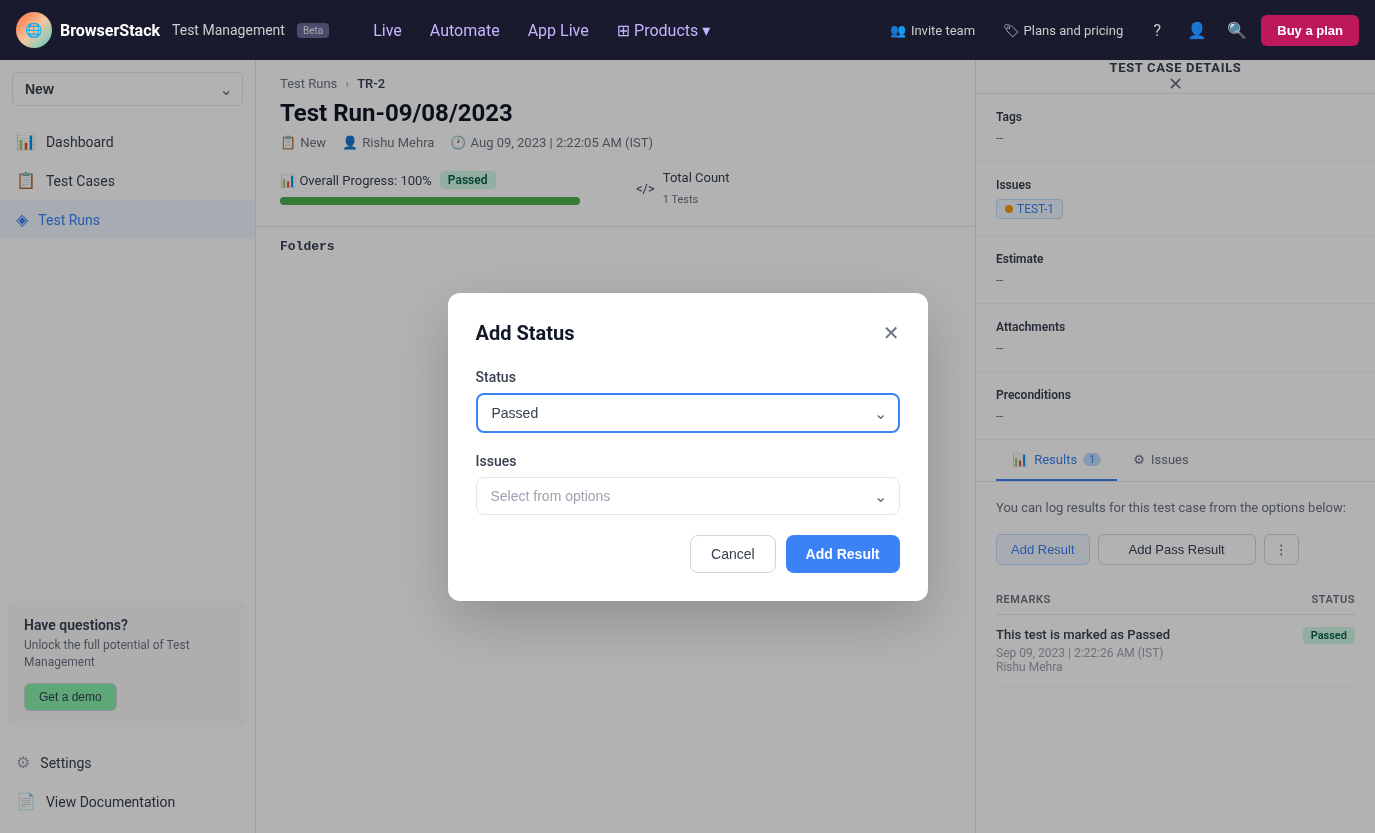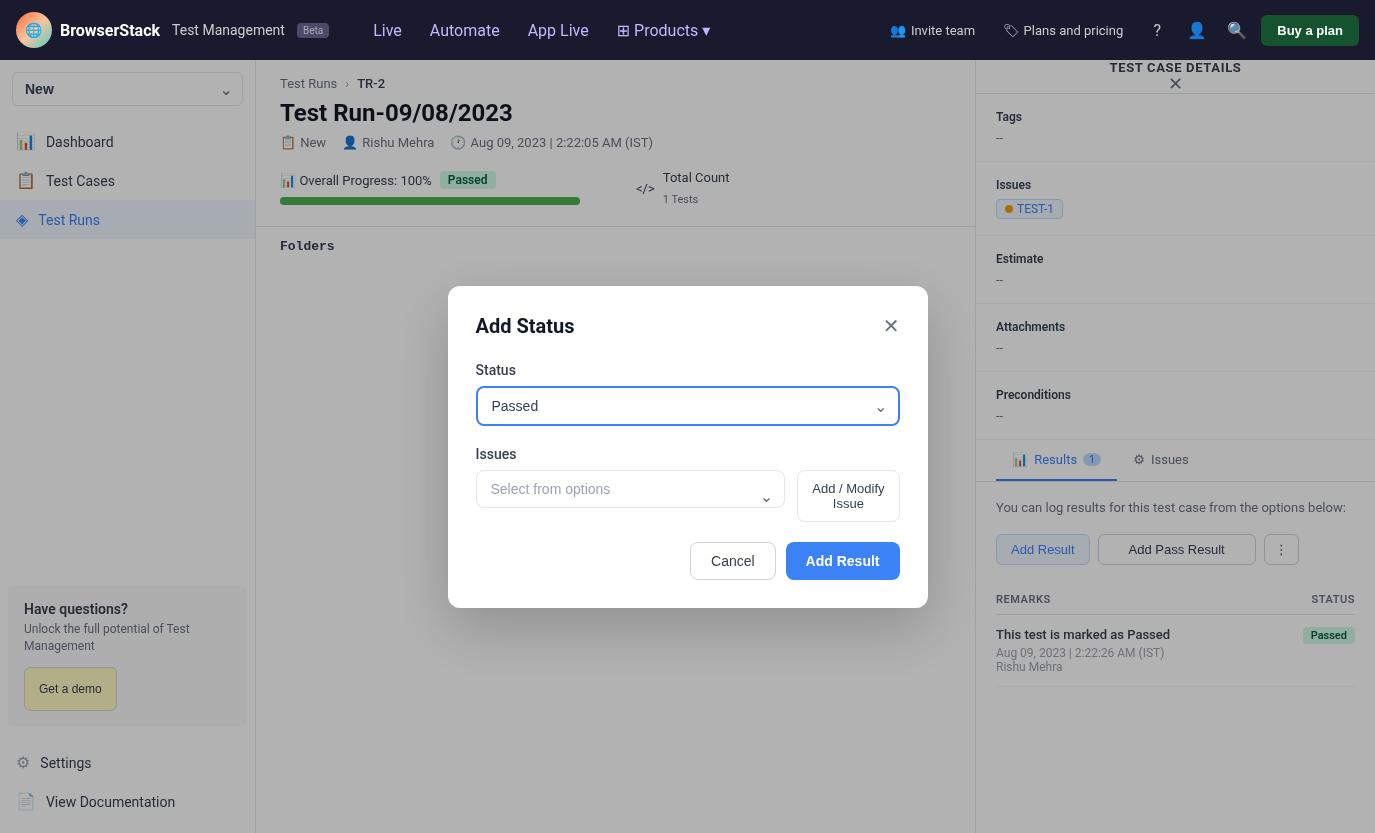--- a/index.html
+++ b/index.html
@@ -96,21 +96,21 @@
       height: 32px;
       border-radius: 50%;
       display: flex;
       align-items: center;
       justify-content: center;
       color: #ccc;
       cursor: pointer;
       font-size: 16px;
     }
     .buy-plan-btn {
-      background: #14532d;
+      background: #be185d;
       color: white;
       border: none;
       padding: 8px 16px;
       border-radius: 6px;
       font-size: 13px;
       font-weight: 600;
       cursor: pointer;
     }
 
     
@@ -169,23 +169,23 @@
     .sidebar-spacer { flex: 1; }
     .have-questions {
       padding: 16px;
       margin: 8px;
       background: #f9fafb;
       border-radius: 8px;
     }
     .have-questions-title { font-weight: 600; font-size: 14px; color: #374151; margin-bottom: 4px; }
     .have-questions-text { font-size: 12px; color: #6b7280; margin-bottom: 12px; line-height: 1.4; }
     .get-demo-btn {
-      background: #fef9c3;
+      background: #86efac;
       border: 1px solid #d1d5db;
-      padding: 14px 14px;
+      padding: 6px 14px;
       border-radius: 6px;
       font-size: 12px;
       cursor: pointer;
       color: #374151;
     }
     .sidebar-footer-items { margin-top: 8px; }
 
     
     .content-area {
       flex: 1;
@@ -756,21 +756,21 @@
 
       <div class="results-table">
         <div class="results-header">
           <span>REMARKS</span>
           <span>STATUS</span>
         </div>
         <div class="result-row">
           <div class="result-row-inner">
             <div>
               <div class="result-remarks">This test is marked as Passed</div>
-              <div class="result-meta">Aug 09, 2023 | 2:22:26 AM (IST)</div>
+              <div class="result-meta">Sep 09, 2023 | 2:22:26 AM (IST)</div>
               <div class="result-meta">Rishu Mehra</div>
             </div>
             <span class="result-status-badge">Passed</span>
           </div>
         </div>
       </div>
     </div>
   </aside>
 </div>
 
@@ -795,24 +795,20 @@
     </div>
 
     <div class="modal-field">
       <label class="modal-label">Issues</label>
       <div class="issues-row">
         <div class="issues-select-wrapper">
           <select class="issues-select">
             <option value="" disabled="" selected="">Select from options</option>
           </select>
         </div>
-        <button class="add-modify-btn">
-          <span style="white-space: pre-line;">Add / Modify
-Issue</span>
-        </button>
       </div>
     </div>
 
     <div class="modal-footer">
       <button class="cancel-btn">Cancel</button>
       <button class="add-result-submit-btn">Add Result</button>
     </div>
   </div>
 </div>
 

